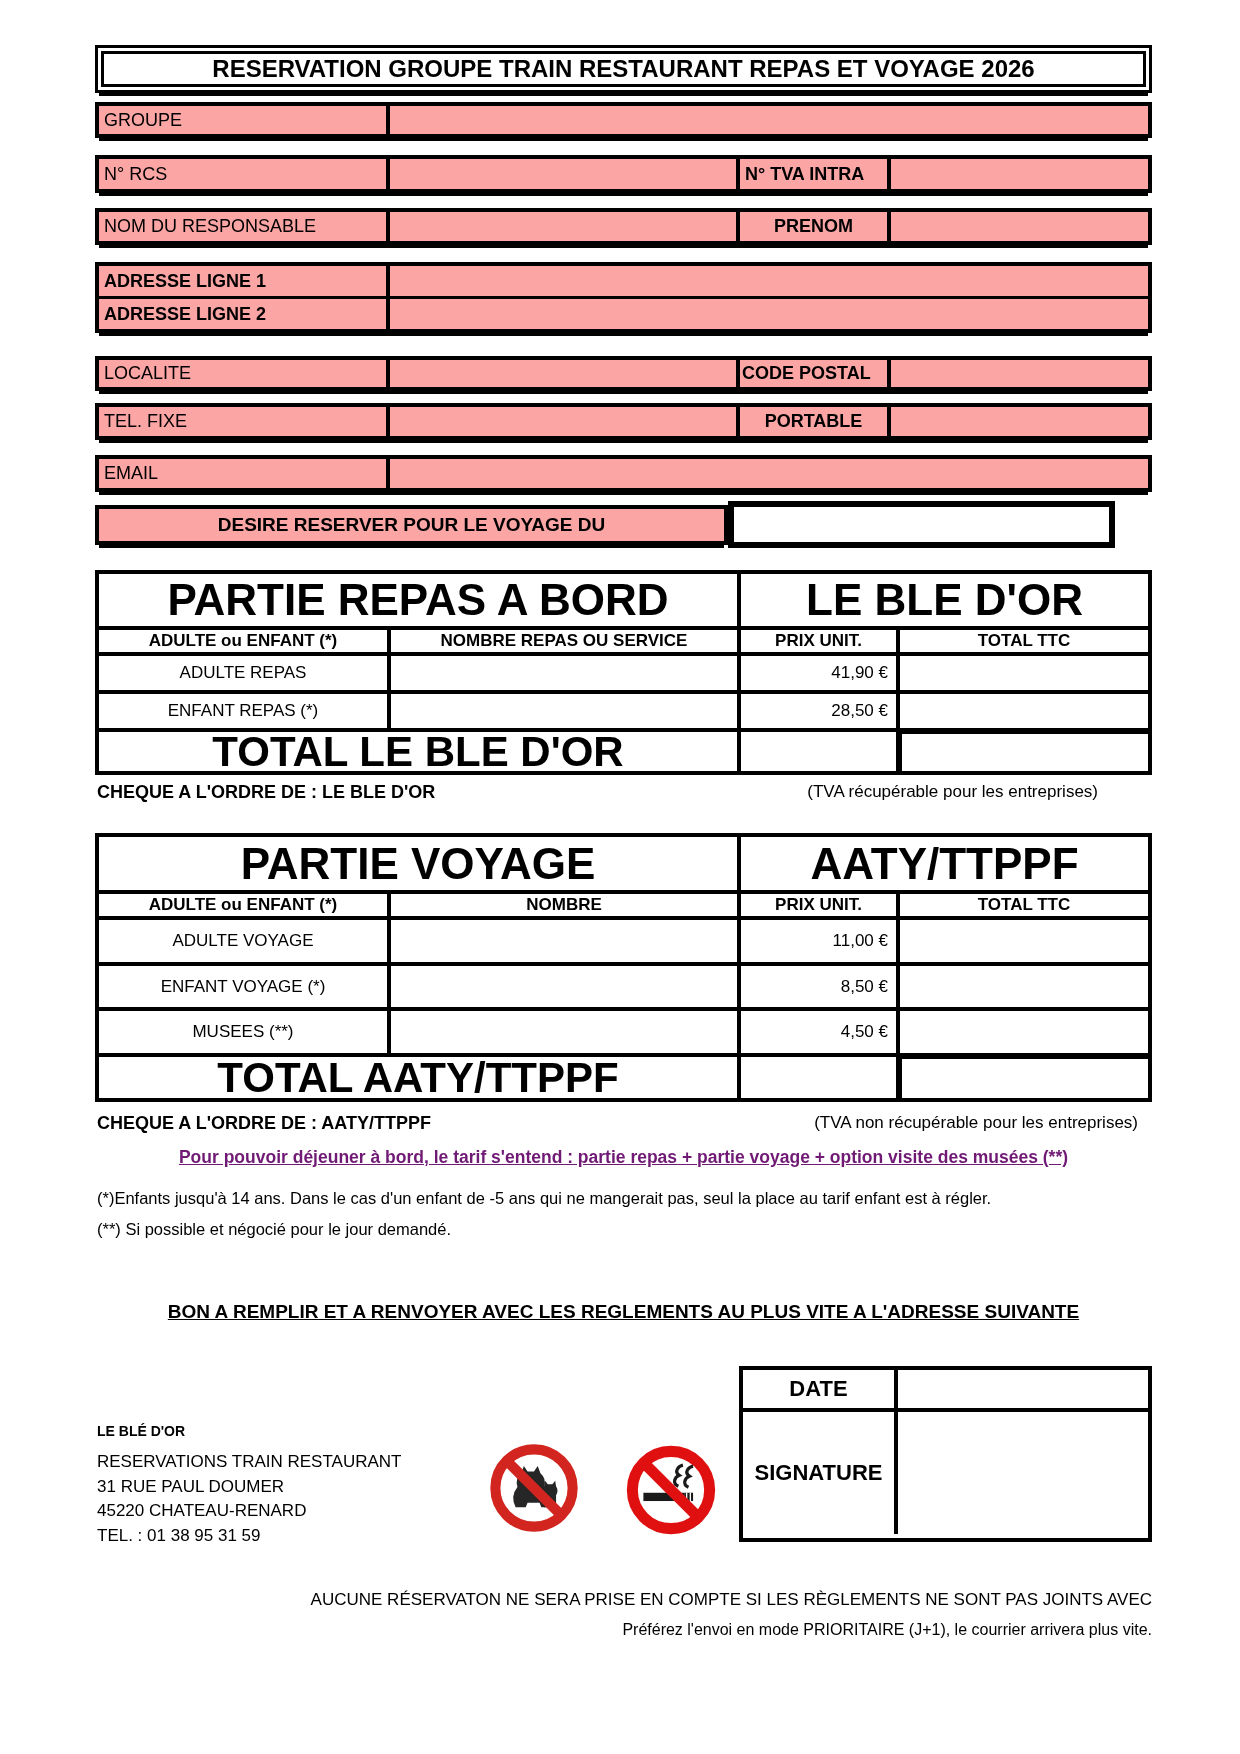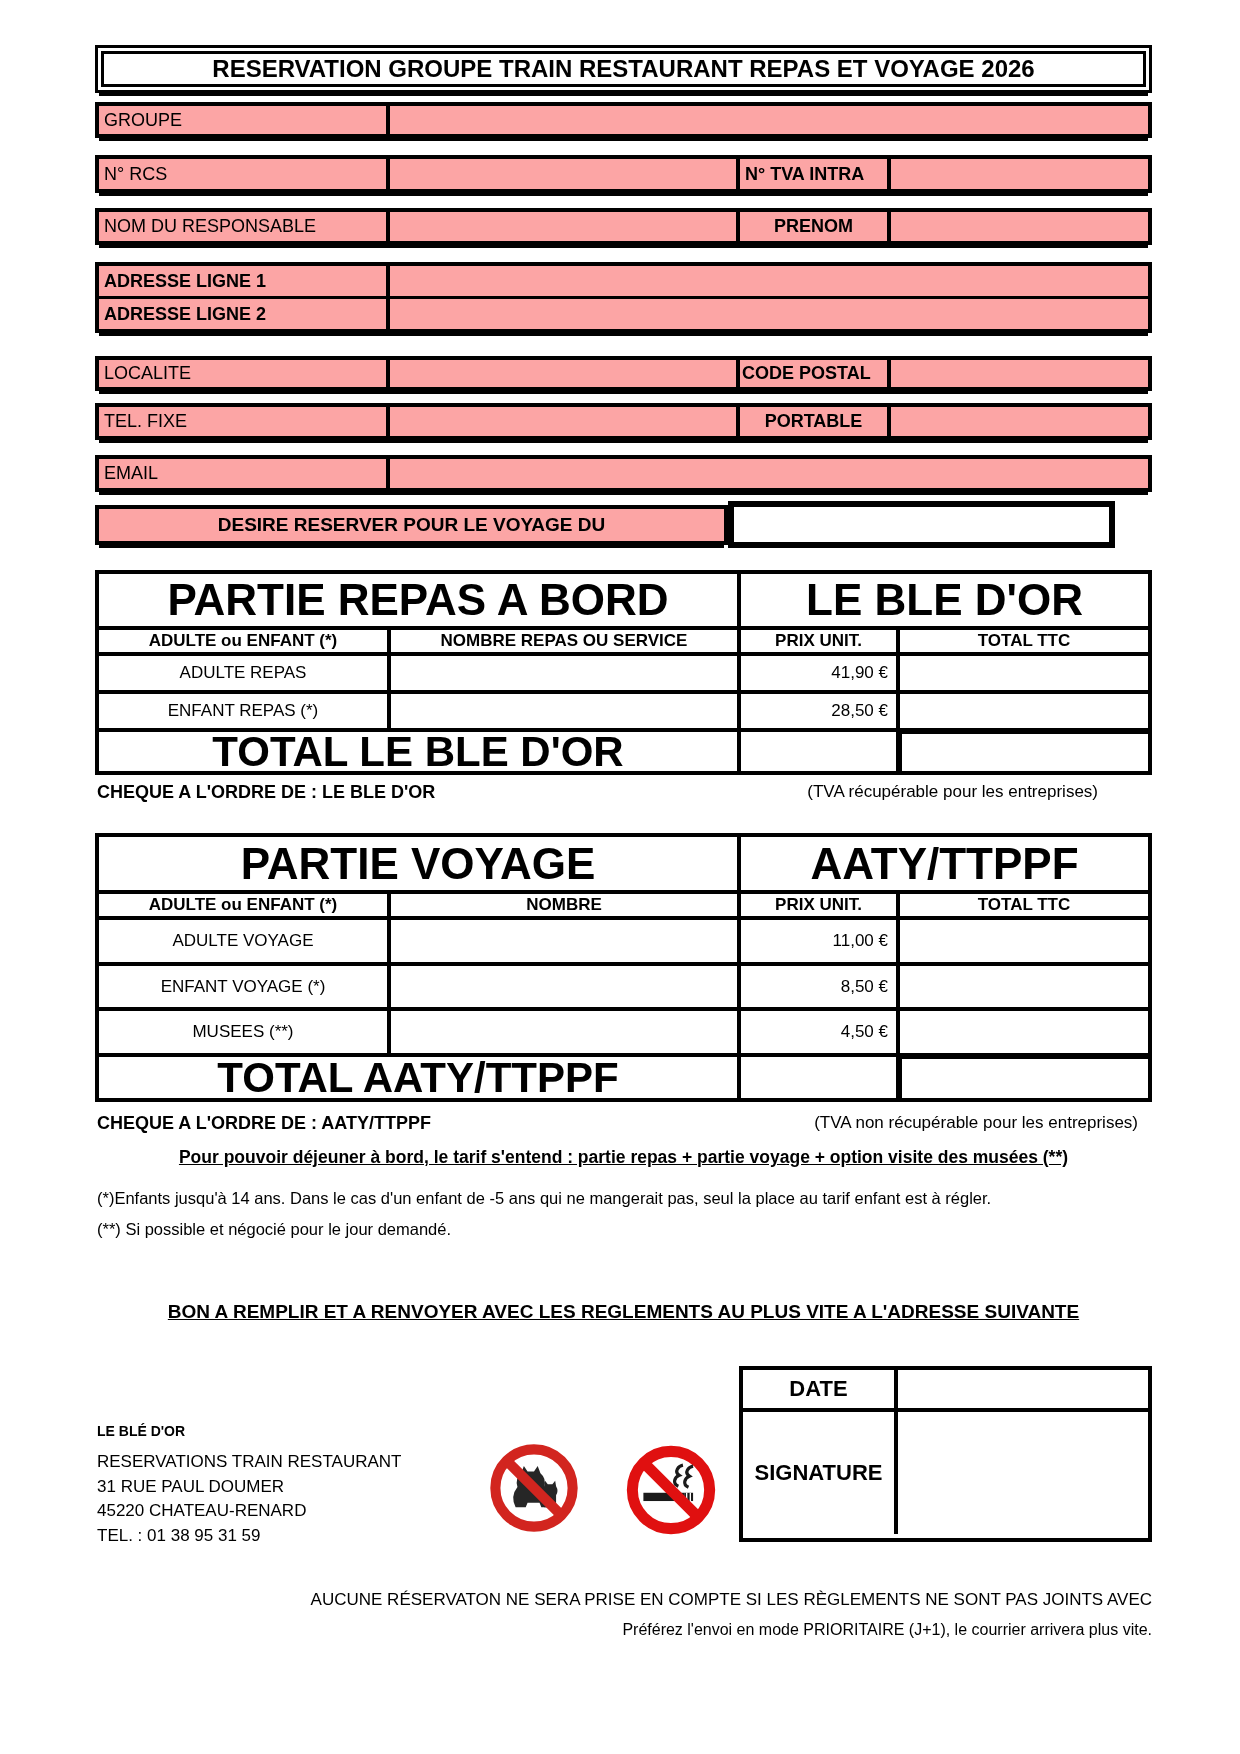--- a/index.html
+++ b/index.html
@@ -163,21 +163,21 @@
     <div class="c1 totlbl" style="grid-column:1/3;">TOTAL AATY/TTPPF</div>
     <div></div>
     <div class="em"></div>
   </div>
 
   <div class="abs cheq" style="left:0;top:1112px;width:1057px;height:22px;">
     <span class="b">CHEQUE A L'ORDRE DE : AATY/TTPPF</span>
     <span>(TVA non récupérable pour les entreprises)</span>
   </div>
 
-  <div class="abs rednote" style="left:0;top:1147px;color:#000000;">Pour pouvoir déjeuner à bord, le tarif s'entend : partie repas + partie voyage + option visite des musées (**)</div>
+  <div class="abs rednote" style="left:0;top:1147px;color:#701a75;">Pour pouvoir déjeuner à bord, le tarif s'entend : partie repas + partie voyage + option visite des musées (**)</div>
 
   <div class="abs fnote" style="left:2px;top:1189px;width:1057px;">(*)Enfants jusqu'à 14 ans. Dans le cas d'un enfant de -5 ans qui ne mangerait pas, seul la place au tarif enfant est à régler.</div>
   <div class="abs fnote" style="left:2px;top:1220px;width:1057px;">(**) Si possible et négocié pour le jour demandé.</div>
 
   <div class="abs bonline" style="left:0;top:1301px;">BON A REMPLIR ET A RENVOYER AVEC LES REGLEMENTS AU PLUS VITE A L'ADRESSE SUIVANTE</div>
 
   <div class="abs" style="left:0;top:1366px;width:1057px;height:180px;">
 
     <div class="abs" style="left:2px;top:14px;">
       <div class="addr-name">LE BLÉ D'OR</div>

